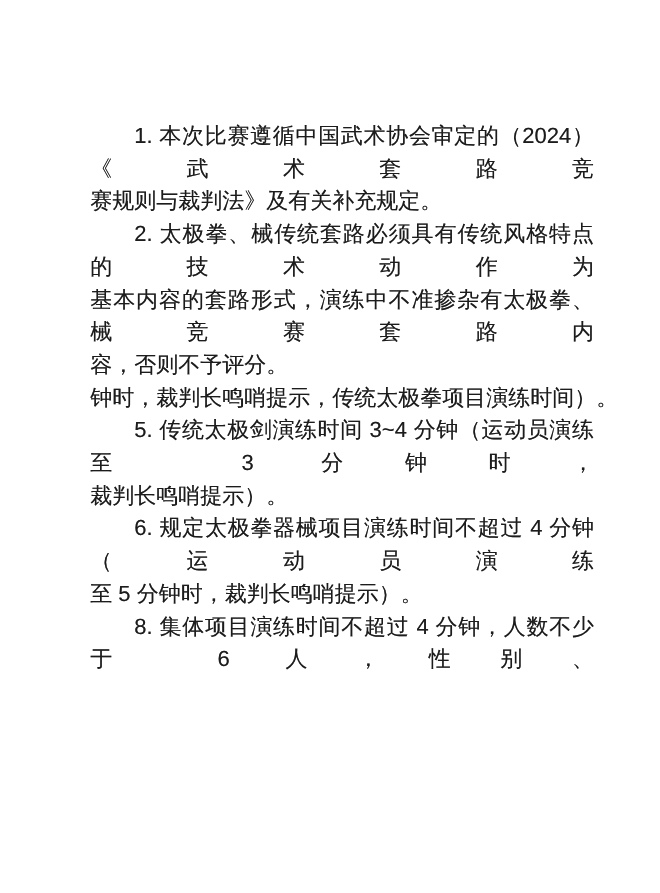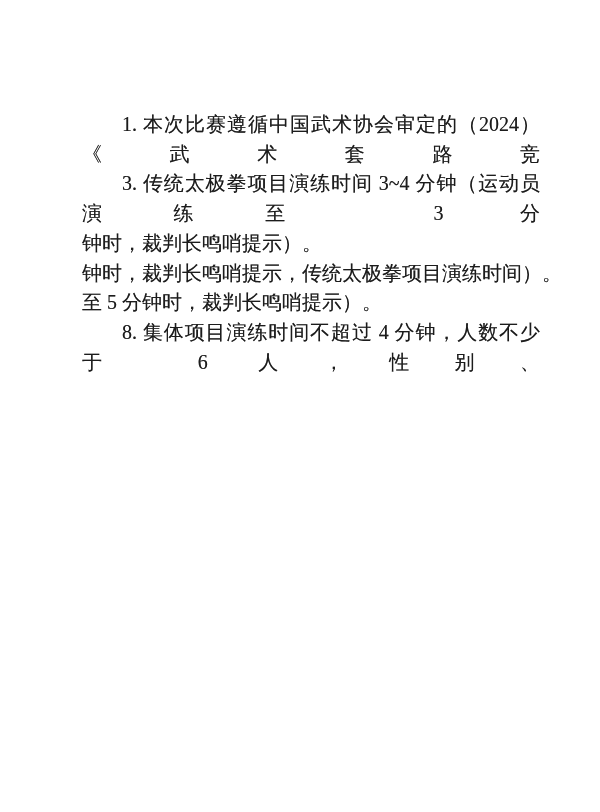--- a/index.html
+++ b/index.html
@@ -5,21 +5,21 @@
   html, body {
     margin: 0;
     padding: 0;
     background: #ffffff;
   }
   .page {
     position: relative;
     width: 600px;
     height: 620px;
     background: #ffffff;
-    font-family: Liberation Serif, serif;
+    font-family: Liberation Sans, sans-serif;
     color: #1c1c1c;
     overflow: hidden;
   }
   .content {
     position: absolute;
     left: 82px;
     top: 110px;
     width: 458px;
     font-size: 20px;
     line-height: 29.7px;
@@ -53,36 +53,41 @@
   }
 </style>
 </head>
 <body>
 
 <div class="page">
   <div class="content">
 
     <p class="para">
       <span class="ln first fill">1. 本次比赛遵循中国武术协会审定的（2024）《武术套路竞</span>
+      <span class="ln">赛规则与裁判法》及有关补充规定。</span>
     </p>
 
+    <p class="para">
+      <span class="ln first fill">2. 太极拳、械传统套路必须具有传统风格特点的技术动作为</span>
+      <span class="ln fill">基本内容的套路形式，演练中不准掺杂有太极拳、械竞赛套路内</span>
+      <span class="ln">容，否则不予评分。</span>
+    </p>
 
-    <p class="para">
-      <span class="ln first fill">3. 传统太极拳项目演练时间 3~4 分钟（运动员演练至 3 分</span>
-      <span class="ln">钟时，裁判长鸣哨提示）。</span>
-    </p>
 
     <p class="para">
       <span class="ln">钟时，裁判长鸣哨提示，传统太极拳项目演练时间）。</span>
     </p>
 
     <p class="para">
+      <span class="ln first fill">5. 传统太极剑演练时间 3~4 分钟（运动员演练至 3 分钟时，</span>
+      <span class="ln">裁判长鸣哨提示）。</span>
     </p>
 
     <p class="para">
+      <span class="ln first fill">6. 规定太极拳器械项目演练时间不超过 4 分钟（运动员演练</span>
       <span class="ln">至 5 分钟时，裁判长鸣哨提示）。</span>
     </p>
 
 
     <p class="para">
       <span class="ln first fill">8. 集体项目演练时间不超过 4 分钟，人数不少于 6 人，性别、</span>
 
     </p>
 
   </div>

